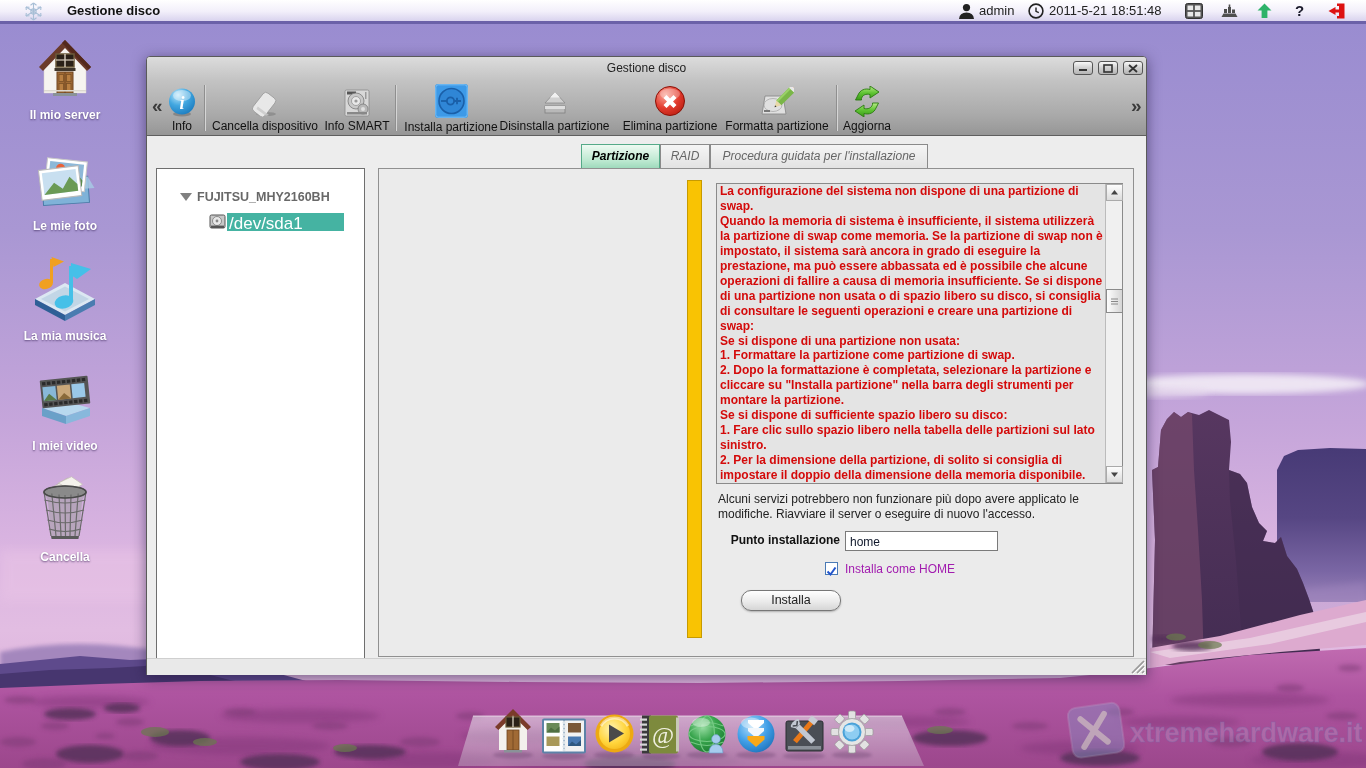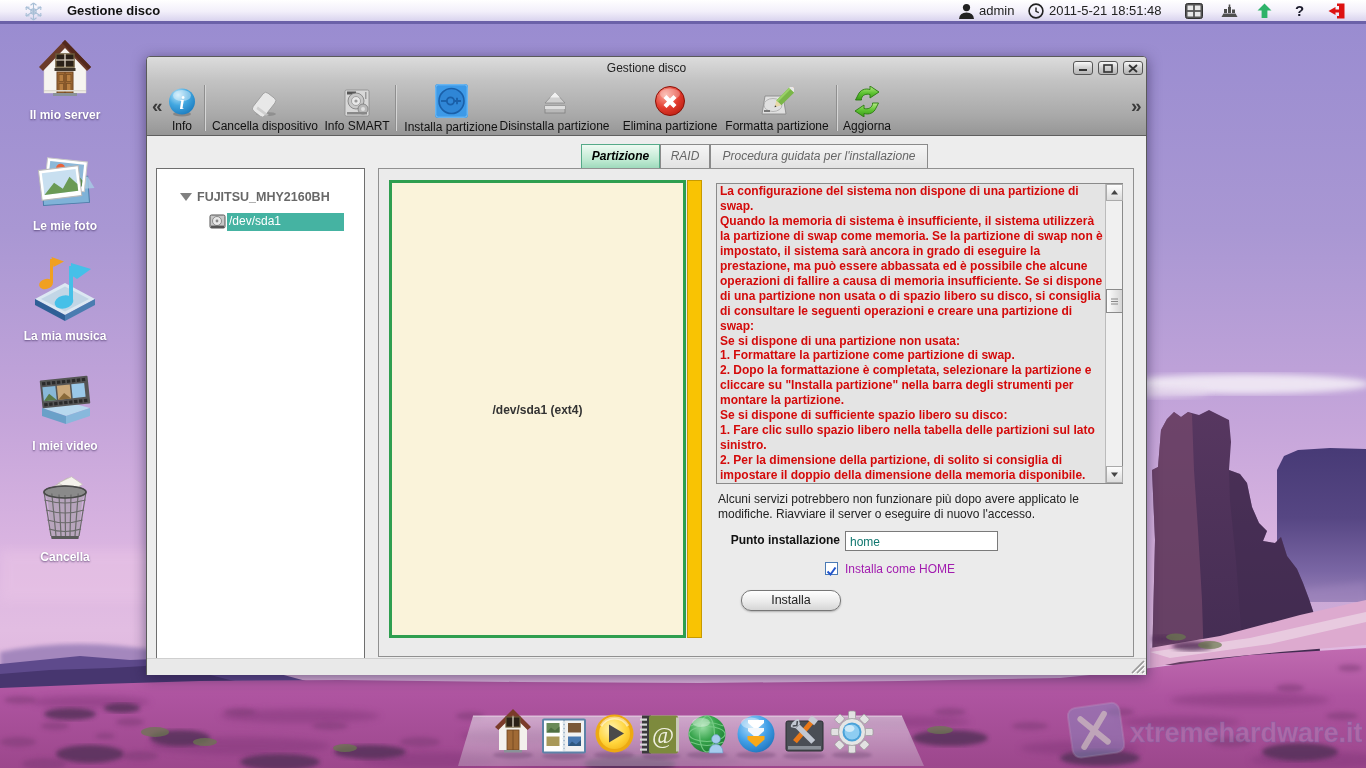--- a/index.html
+++ b/index.html
@@ -45,21 +45,21 @@
   
   #redbox { position:absolute; left:337px; top:14px; width:407px; height:301px; background:#e4e4e4; border:1px solid #8a8a8a; }
   #redtext { position:absolute; left:3px; top:0px; width:385px; font-size:12px; font-weight:bold; color:#d40a0a; line-height:14.95px; }
   
   #sbar { position:absolute; right:0; top:0; width:17px; height:299px; background:#f0f0f0; border-left:1px solid #bbb; }
   .sbtn { position:absolute; left:0; width:17px; height:17px; background:linear-gradient(#fdfdfd,#dcdcdc); border:1px solid #aaaaaa; }
   #sthumb { position:absolute; left:0; top:105px; width:17px; height:24px; background:linear-gradient(90deg,#fdfdfd,#d5d5d5); border:1px solid #8a8a8a; }
   
   #note { position:absolute; left:339px; top:323px; width:410px; font-size:12px; color:#222; line-height:15px; }
   #ptlabel { position:absolute; left:243px; top:364px; width:218px; white-space:nowrap; text-align:right; font-size:12px; font-weight:bold; color:#111; }
-  #ptinput { position:absolute; left:466px; top:362px; width:153px; height:20px; background:#fff; border:1px solid #7a7a7a; font-size:12px; color:#0f766e; padding:3px 0 0 4px; }
+  #ptinput { position:absolute; left:466px; top:362px; width:153px; height:20px; background:#fff; border:1px solid #7a7a7a; font-size:12px; color:#0f172a; padding:3px 0 0 4px; }
   #chk { position:absolute; left:446px; top:393px; width:13px; height:13px; background:#fff; border:1px solid #4a7ab5; }
   #chklbl { position:absolute; left:466px; top:393px; font-size:12px; color:#a21caf; }
   #btn { position:absolute; left:362px; top:421px; width:100px; height:21px; border:1px solid #777; border-radius:10px;
     background:linear-gradient(#ffffff,#e9e9e9 60%,#d6d6d6); text-align:center; font-size:12.5px; color:#222; line-height:19px;
     box-shadow:0 1px 2px rgba(0,0,0,.25); }
   
   #statusbar { position:absolute; left:0px; top:601px; width:999px; height:17px; background:#e9e9e9; border-top:1px solid #cfcfcf; }
   
   #dock { position:absolute; left:0; top:700px; width:1366px; height:68px; z-index:6; }
   
@@ -478,26 +478,23 @@
     <div class="tab" style="left:563px;width:218px;">Procedura guidata per l'installazione</div>
     <div id="treepanel">
       <div style="position:absolute;left:23px;top:24px;width:0;height:0;border-left:6px solid transparent;border-right:6px solid transparent;border-top:8px solid #808080;"></div>
       <div style="position:absolute;left:40px;top:21px;font-size:12.5px;font-weight:bold;color:#686868;">FUJITSU_MHY2160BH</div>
       <svg style="position:absolute;left:52px;top:44px;" width="17" height="17" viewBox="0 0 17 17">
         <rect x="1" y="2" width="15" height="13" rx="1.5" fill="#c8c8c8" stroke="#555" stroke-width="1"></rect>
         <circle cx="8" cy="8" r="4.5" fill="#e8e8e8" stroke="#777" stroke-width="0.8"></circle>
         <circle cx="8" cy="8" r="1.4" fill="#888"></circle>
         <rect x="2" y="12.6" width="13" height="2.4" fill="#555"></rect>
       </svg>
-      <div style="position:absolute;left:70px;top:44px;width:117px;height:18px;background:#45b3a2;color:#fff;font-size:12px;padding:1px 0 0 2px;">/dev/sda1</div>
+      <div style="position:absolute;left:70px;top:44px;width:117px;height:18px;background:#45b3a2;color:#fff;font-size:17px;padding:1px 0 0 2px;">/dev/sda1</div>
     </div>
     <div id="rightpanel">
-      <div id="partbox">
-          <div class="plbl">/dev/sda1 (ext4)</div>
-        </div>
       <div id="partstrip"></div>
       <div id="redbox">
         <div id="redtext">La configurazione del sistema non dispone di una partizione di swap.<br>Quando la memoria di sistema è insufficiente, il sistema utilizzerà la partizione di swap come memoria. Se la partizione di swap non è impostato, il sistema sarà ancora in grado di eseguire la prestazione, ma può essere abbassata ed è possibile che alcune operazioni di fallire a causa di memoria insufficiente. Se si dispone di una partizione non usata o di spazio libero su disco, si consiglia di consultare le seguenti operazioni e creare una partizione di swap:<br>Se si dispone di una partizione non usata:<br>1. Formattare la partizione come partizione di swap.<br>2. Dopo la formattazione è completata, selezionare la partizione e cliccare su "Installa partizione" nella barra degli strumenti per montare la partizione.<br>Se si dispone di sufficiente spazio libero su disco:<br>1. Fare clic sullo spazio libero nella tabella delle partizioni sul lato sinistro.<br>2. Per la dimensione della partizione, di solito si consiglia di impostare il doppio della dimensione della memoria disponibile.</div>
         <div id="sbar">
           <div class="sbtn" style="top:0;"><svg width="15" height="15">
                 <path d="M7.5 5 L11 9.5 L4 9.5 Z" fill="#444"></path>
               </svg></div>
           <div class="sbtn" style="bottom:0;"><svg width="15" height="15">
                 <path d="M7.5 10 L11 5.5 L4 5.5 Z" fill="#444"></path>
               </svg></div>

